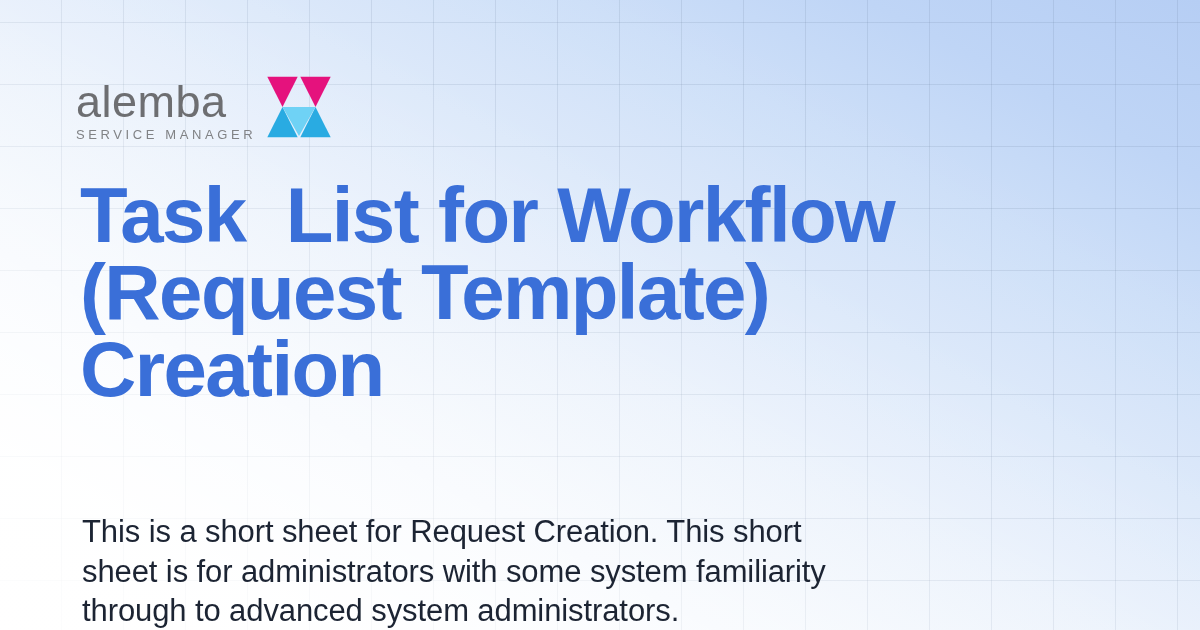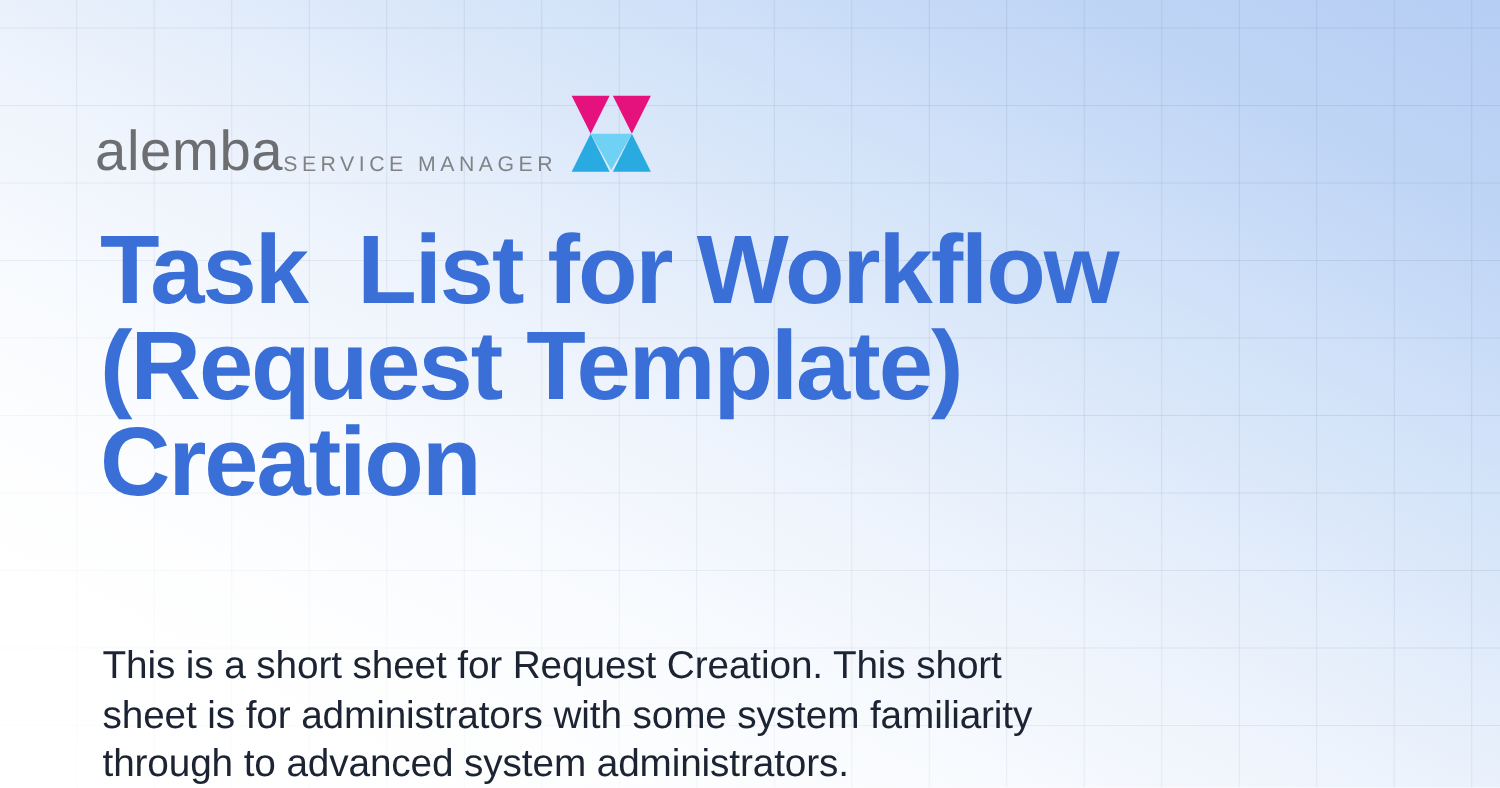--- a/index.html
+++ b/index.html
@@ -66,34 +66,34 @@
   .logo {
     position: absolute;
     left: 76px;
     top: 74px;
     display: flex;
     align-items: flex-end;
     gap: 10px;
   }
   .logo-text {
     display: flex;
-    flex-direction: row;
-    align-items: flex-end;
+    flex-direction: column;
+    align-items: flex-start;
   }
   .logo-word {
     font-family: "Liberation Sans", sans-serif;
     font-size: 45px;
     font-weight: 300;
     line-height: 0.96;
     letter-spacing: 0.5px;
     color: #6d6e71;
   }
   .logo-sub {
     font-family: "Liberation Sans", sans-serif;
-    font-size: 17px;
+    font-size: 13px;
     font-weight: 400;
     letter-spacing: 3.6px;
     color: #808285;
     margin-top: 4px;
     white-space: nowrap;
   }
   .logo-mark {
     width: 66px;
     height: 66px;
     flex: 0 0 auto;

